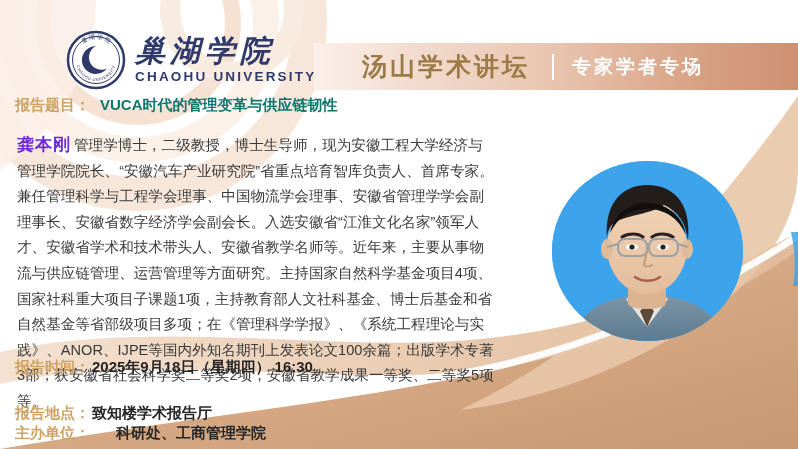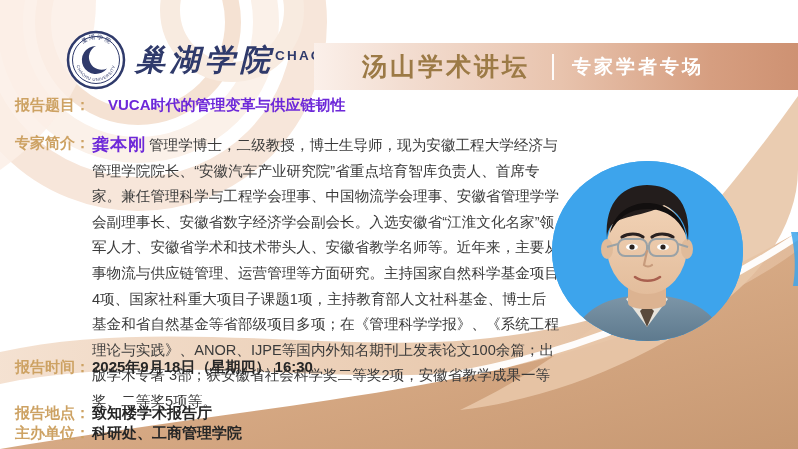--- a/index.html
+++ b/index.html
@@ -12,21 +12,21 @@
     position:relative;width:798px;height:449px;overflow:hidden;background:#fff;
   }
   
   .bg-layer{position:absolute;inset:0;overflow:hidden;pointer-events:none;}
   .bg-svg{position:absolute;left:0;top:0;width:798px;height:449px;}
 
   
   .header{position:absolute;left:0;top:0;width:798px;height:95px;}
   .logo-wrap{position:absolute;left:66px;top:30px;display:flex;align-items:center;gap:9px;}
   .seal{width:60px;height:60px;flex:0 0 60px;}
-  .logo-text{display:flex;flex-direction:row;justify-content:center;line-height:1;}
+  .logo-text{display:flex;flex-direction:column;justify-content:center;line-height:1;}
   .logo-cn{
     font-family:"Liberation Serif","DejaVu Serif",serif;
     font-size:30px;font-weight:700;color:#2f3a6b;letter-spacing:5px;
     white-space:nowrap;font-style:italic;
   }
   .logo-en{
     font-size:13.5px;font-weight:700;color:#2f3a6b;letter-spacing:2.2px;
     white-space:nowrap;margin-top:4px;
   }
   .banner{
@@ -48,38 +48,38 @@
   }
 
   
   .content{position:absolute;left:0;top:0;width:716px;height:449px;}
   .label{
     color:#cda263;font-size:15px;font-weight:700;white-space:nowrap;
     font-family:"Liberation Sans","DejaVu Sans",sans-serif;
   }
   .row-title{position:absolute;left:15px;top:96px;display:flex;align-items:baseline;}
   .title-val{
-    margin-left:18px;color:#6d28d9;font-size:15px;font-weight:700;white-space:nowrap;
+    margin-left:10px;color:#0f766e;font-size:15px;font-weight:700;white-space:nowrap;
   }
 
   .row-bio{position:absolute;left:15px;top:133px;width:545px;display:flex;align-items:flex-start;}
   .bio-label{flex:0 0 auto;padding-top:1px;}
   .bio-body{margin-left:2px;width:478px;}
   .bio-name{
     color:#6d28d9;font-size:17px;font-weight:700;letter-spacing:1px;margin-right:3px;
   }
   .bio-text{
     color:#3a3a3a;font-size:14.6px;line-height:25.6px;text-align:justify;
     text-justify:inter-ideograph;
   }
 
   .row-info{position:absolute;left:15px;display:flex;align-items:baseline;}
   #row-time{top:358px;justify-content:flex-end;}
   #row-place{top:404px;}
-  #row-org{top:424px;}
+  #row-org{top:424px;gap:24px;}
   .info-val{margin-left:2px;color:#262626;font-size:15px;font-weight:700;white-space:nowrap;}
 
   
   .portrait{
     position:absolute;left:552px;top:161px;width:191px;height:180px;
     border-radius:50%;overflow:hidden;background:#3da4ec;
   }
   .portrait svg{display:block;width:191px;height:180px;}
 </style>
 </head>
@@ -162,21 +162,20 @@
   </div>
 
   <div class="content">
 
     <div class="row-title">
       <span class="label">报告题目：</span>
       <span class="title-val">VUCA时代的管理变革与供应链韧性</span>
     </div>
 
     <div class="row-bio">
-      <span class="label bio-label">专家简介：</span>
       <div class="bio-body">
         <span class="bio-name">龚本刚</span><span class="bio-text">管理学博士，二级教授，博士生导师，现为安徽工程大学经济与管理学院院长、“安徽汽车产业研究院”省重点培育智库负责人、首席专家。兼任管理科学与工程学会理事、中国物流学会理事、安徽省管理学学会副理事长、安徽省数字经济学会副会长。入选安徽省“江淮文化名家”领军人才、安徽省学术和技术带头人、安徽省教学名师等。近年来，主要从事物流与供应链管理、运营管理等方面研究。主持国家自然科学基金项目4项、国家社科重大项目子课题1项，主持教育部人文社科基金、博士后基金和省自然基金等省部级项目多项；在《管理科学学报》、《系统工程理论与实践》、ANOR、IJPE等国内外知名期刊上发表论文100余篇；出版学术专著 3部；获安徽省社会科学奖二等奖2项，安徽省教学成果一等奖、二等奖5项等。</span>
       </div>
     </div>
 
     <div class="row-info" id="row-time">
       <span class="label">报告时间：</span>
       <span class="info-val">2025年9月18日（星期四） 16:30</span>
     </div>
 

